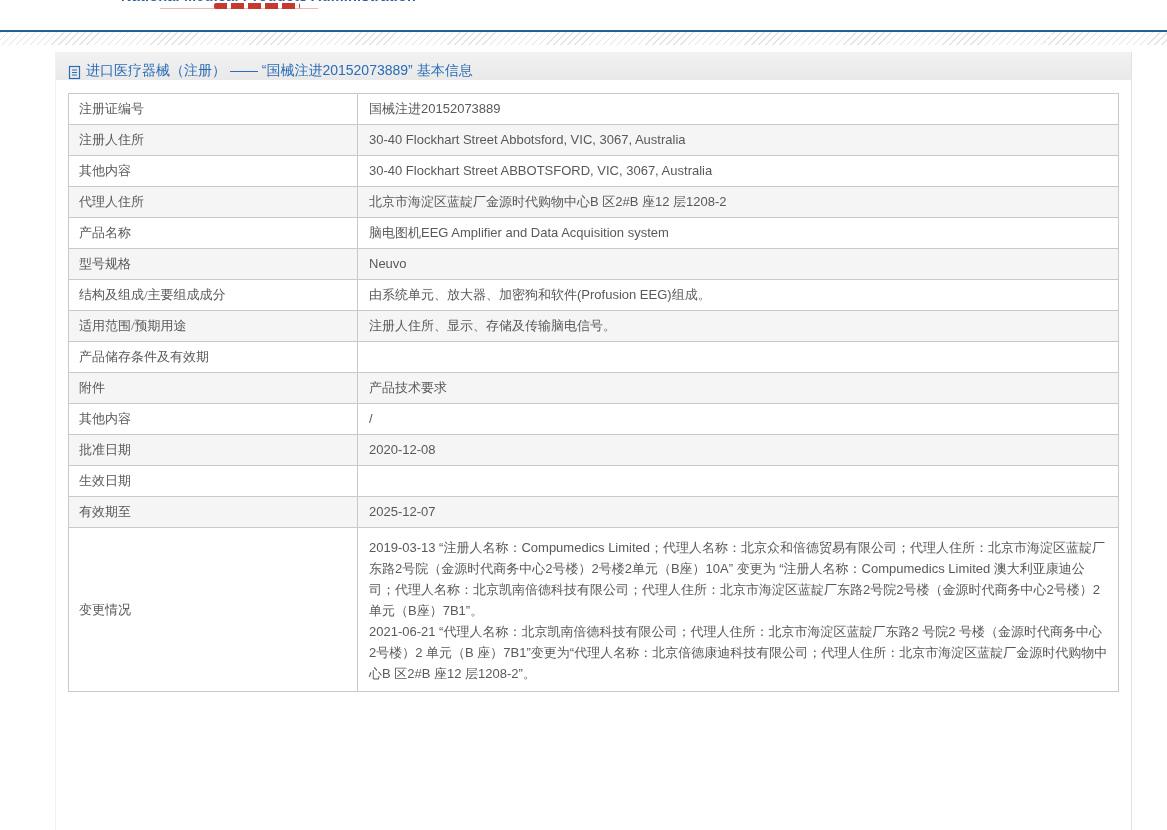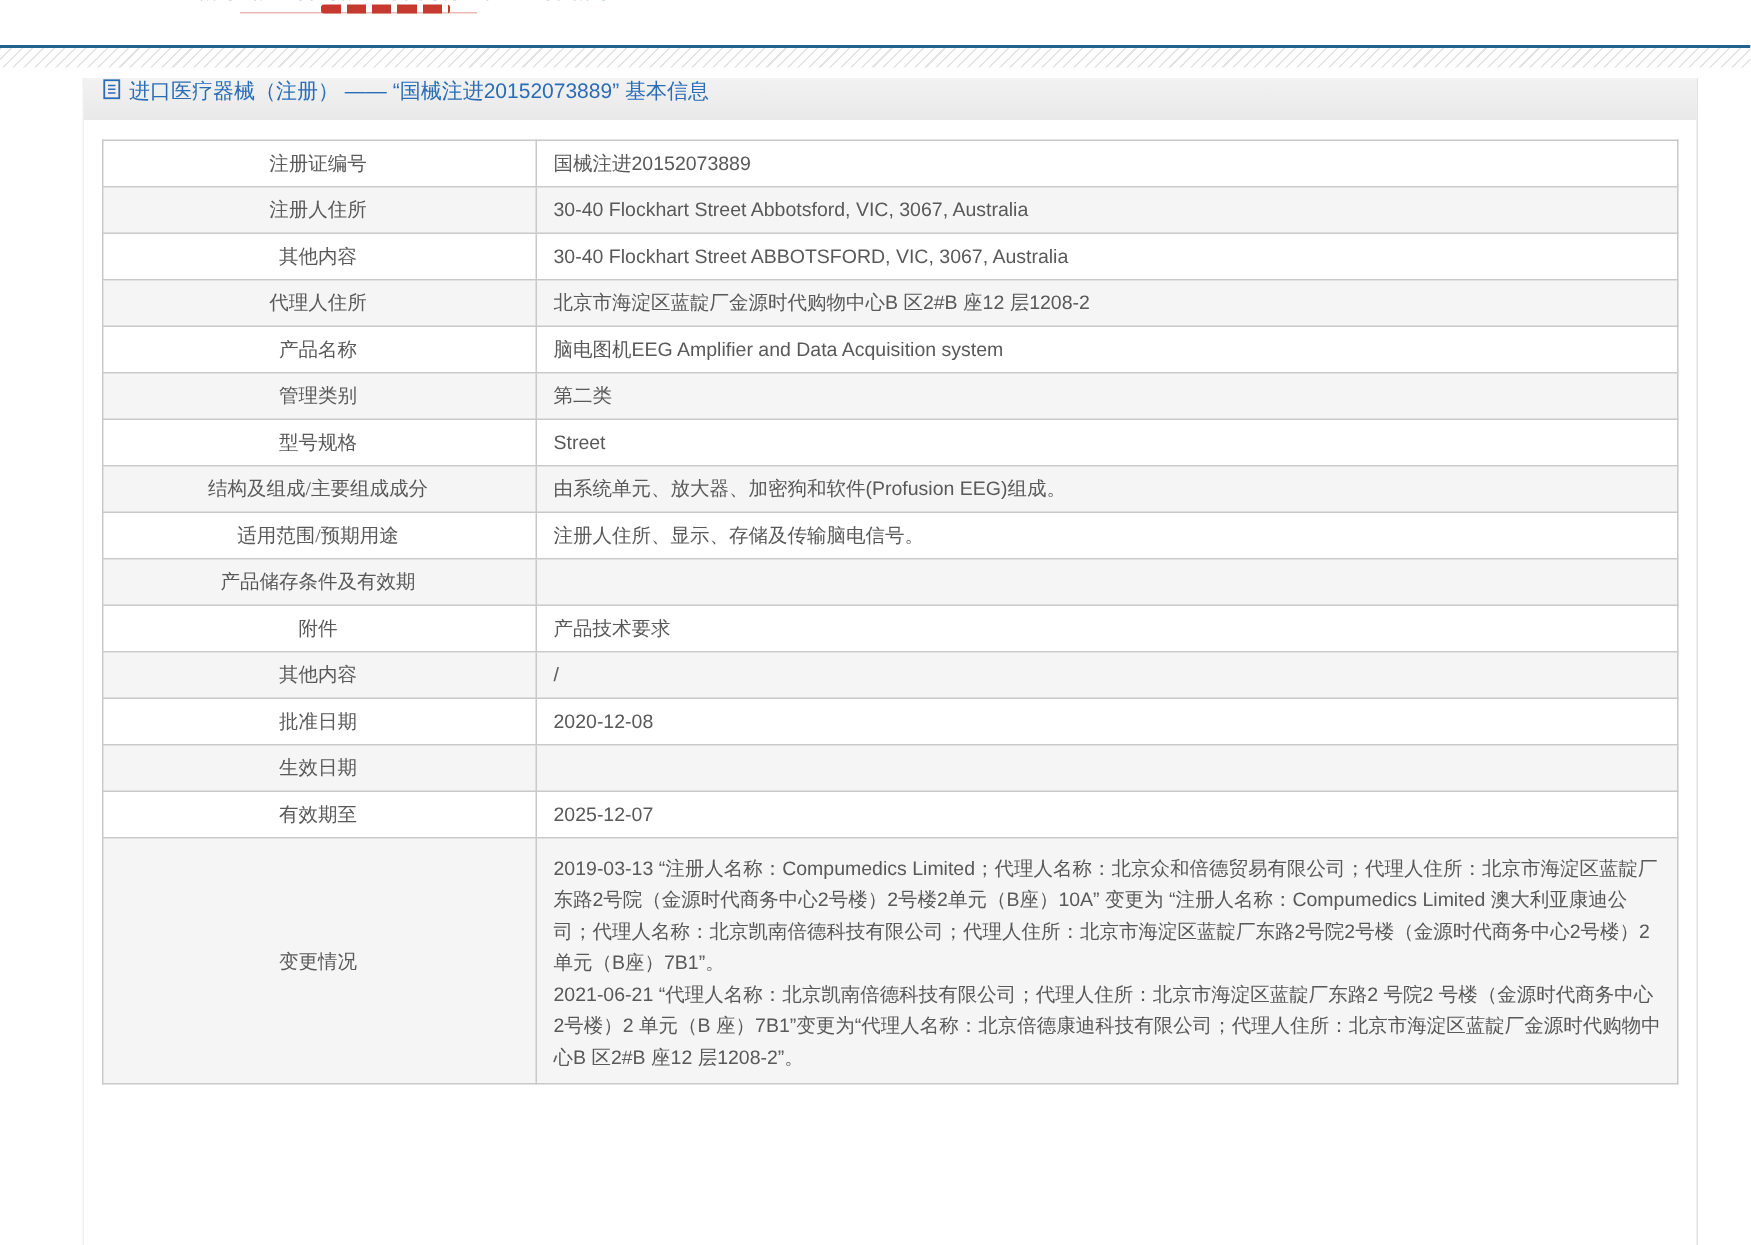--- a/index.html
+++ b/index.html
@@ -29,40 +29,40 @@
     height:13px;background:#ffffff;
     background-image:repeating-linear-gradient(135deg,#e4e4e4 0 1px,rgba(255,255,255,0) 1px 5px);
   }
   
   .panel{
     margin:7px 0 0 55px;width:1077px;height:778px;box-sizing:border-box;
     border-right:1px solid #e2e2e2;border-left:1px solid #f0f0f0;
     background:#fff;
   }
   .title-bar{
-    height:28px;display:flex;align-items:flex-start;
+    height:28px;display:flex;align-items:flex-end;
     background:linear-gradient(#f2f2f2,#e9e9e9);
     padding-left:12px;box-sizing:border-box;
   }
   .doc-icon{display:inline-flex;margin-right:5px;}
   .title-text{font-size:14px;color:#2a6db6;}
   
   .info-table{
     margin:13px 12px 0 12px;width:1051px;
     border-collapse:collapse;table-layout:fixed;
     font-size:13px;
   }
   .info-table td{
     border:1px solid #c9c9c9;
     line-height:16px;vertical-align:middle;color:#595959;
   }
   .info-table tr:nth-child(even) td{background:#f5f5f5;}
   .info-table tr:nth-child(odd) td{background:#ffffff;}
   .label-cell{
-    width:266px;text-align:center;padding:7px 12px 7px 10px;font-family:Liberation Serif, serif;
+    width:266px;text-align:left;padding:7px 12px 7px 10px;font-family:Liberation Serif, serif;
   }
   .value-cell{
     padding:7px 10px 7px 11px;white-space:pre-line;word-break:break-word;
   }
   tr.tall .value-cell{line-height:21px;padding-top:9px;}
 </style>
 </head>
 <body>
 
 <div class="page">
@@ -106,26 +106,22 @@
   </tr>
           <tr>
     <td class="label-cell">代理人住所</td>
     <td class="value-cell">北京市海淀区蓝靛厂金源时代购物中心B 区2#B 座12 层1208-2</td>
   </tr>
           <tr>
     <td class="label-cell">产品名称</td>
     <td class="value-cell">脑电图机EEG Amplifier and Data Acquisition system</td>
   </tr>
           <tr>
-    <td class="label-cell">管理类别</td>
-    <td class="value-cell">第二类</td>
-  </tr>
-          <tr>
     <td class="label-cell">型号规格</td>
-    <td class="value-cell">Street</td>
+    <td class="value-cell">Neuvo</td>
   </tr>
           <tr>
     <td class="label-cell">结构及组成/主要组成成分</td>
     <td class="value-cell">由系统单元、放大器、加密狗和软件(Profusion EEG)组成。</td>
   </tr>
           <tr>
     <td class="label-cell">适用范围/预期用途</td>
     <td class="value-cell">注册人住所、显示、存储及传输脑电信号。</td>
   </tr>
           <tr>

